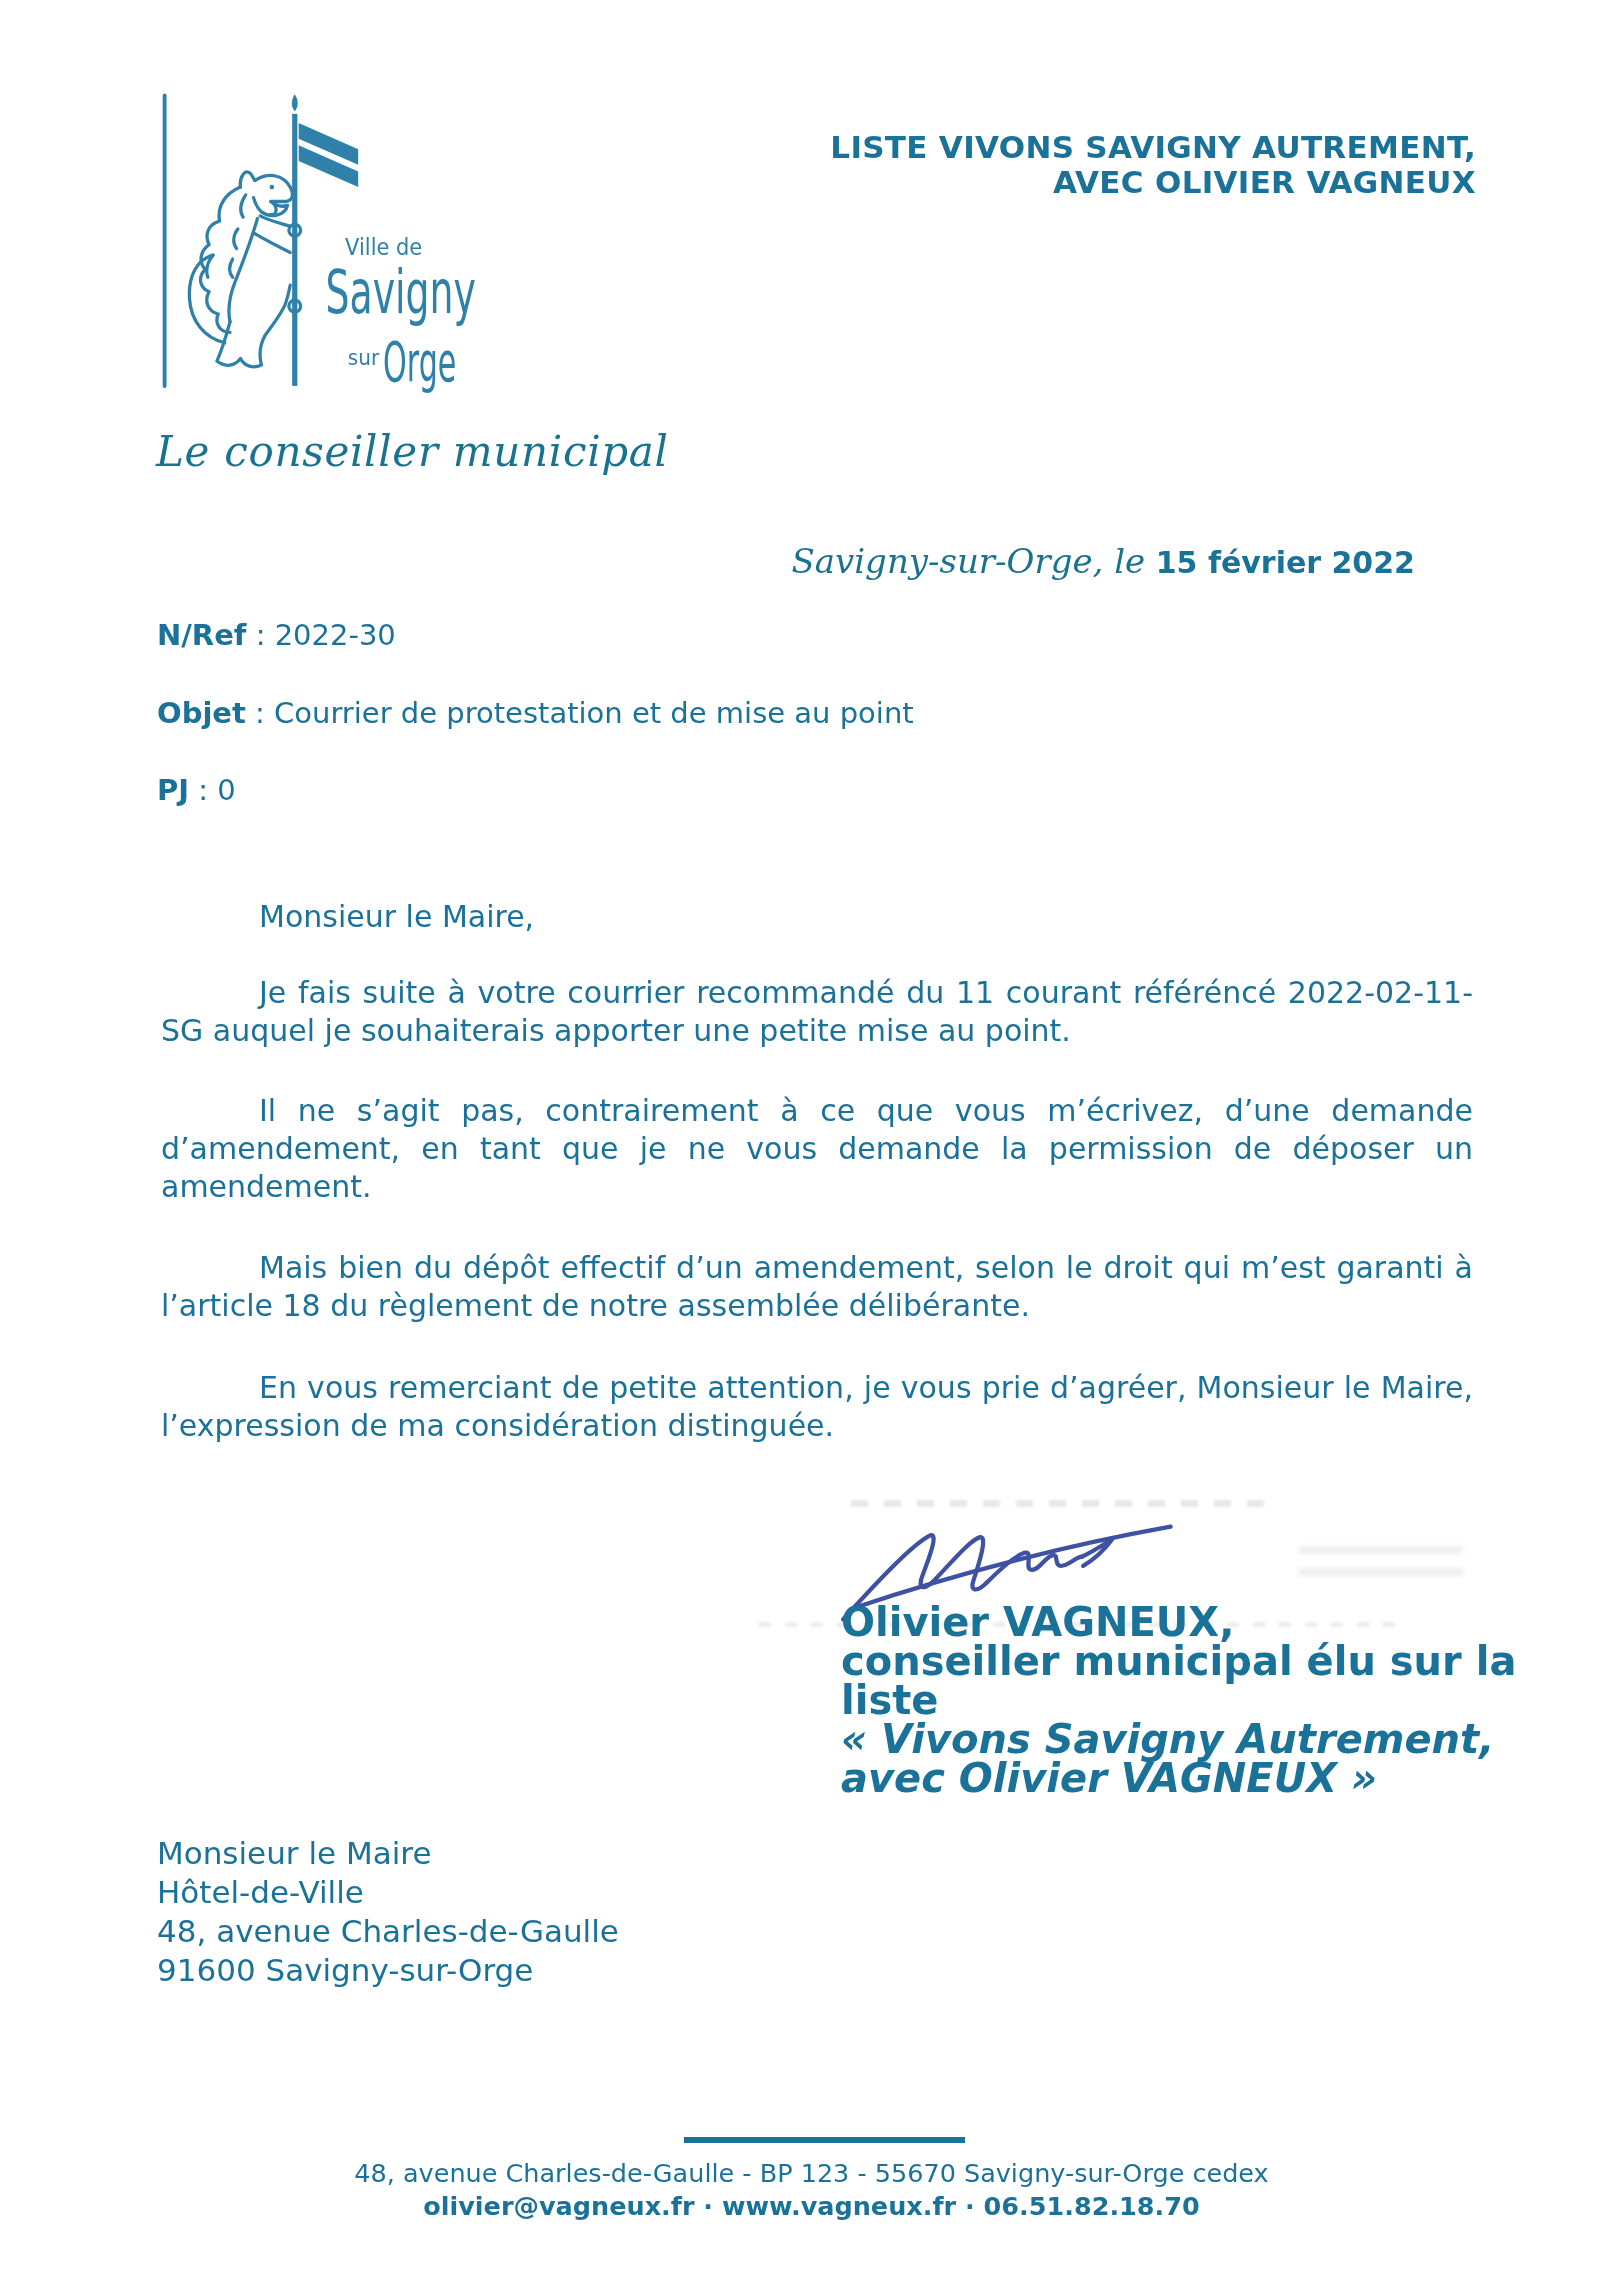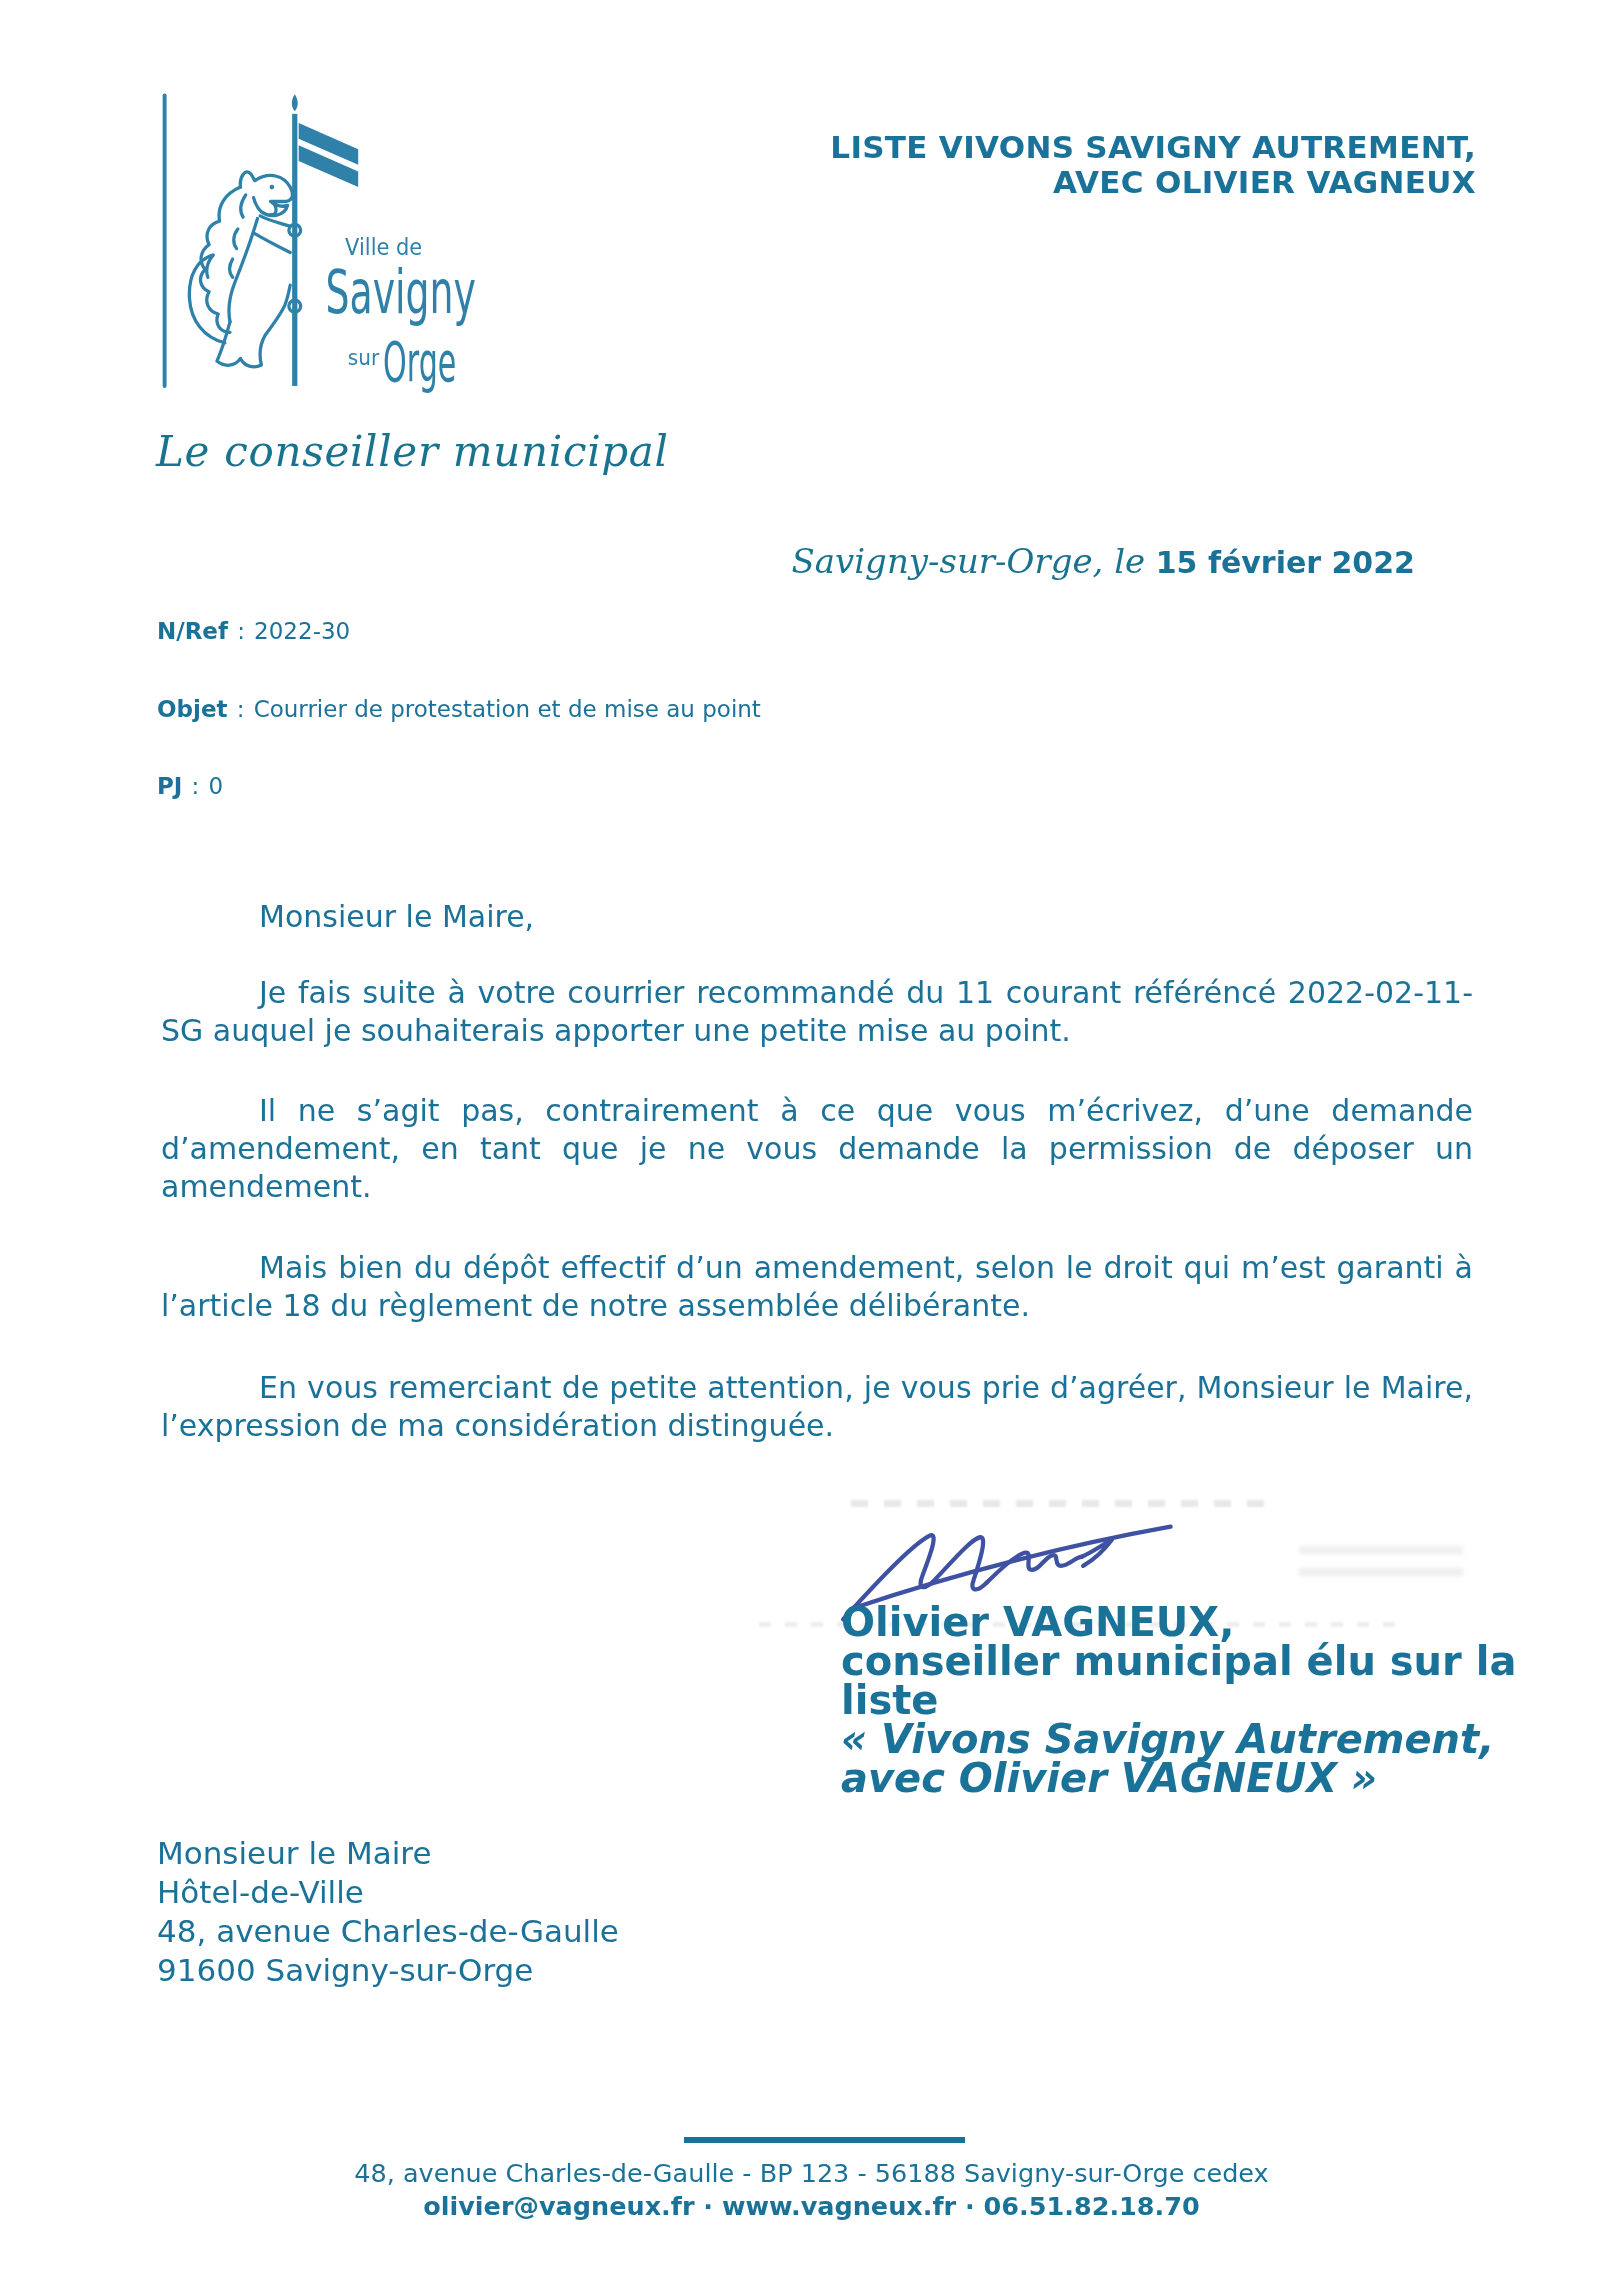--- a/index.html
+++ b/index.html
@@ -23,21 +23,21 @@
     white-space:nowrap;
   }
   
   .dateline{right:208px;top:541px;white-space:nowrap;}
   .dateline .place{
     font-family:"DejaVu Serif","Liberation Serif",serif;
     font-style:italic;font-size:34px;padding-right:10.5px;color:#19738F;
   }
   .dateline .date{font-weight:bold;font-size:30px;}
   
-  .refrow{left:157px;font-size:23px;white-space:nowrap;}
+  .refrow{left:157px;font-size:29px;white-space:nowrap;}
   .refrow .lbl{font-weight:bold;}
   .refrow .colon{padding:0 9.2px;}
   
   .bodyp{
     left:157px;width:1312px;font-size:30px;line-height:38px;
     text-align:justify;text-indent:98px;margin:4px;
   }
   
   .sigblock{left:841px;top:1603px;font-weight:bold;font-size:40px;line-height:39px;}
   .sigblock .it{font-style:italic;}
@@ -143,18 +143,18 @@
 
   <div class="abs recipient">
     <div>Monsieur le Maire</div>
     <div>Hôtel-de-Ville</div>
     <div>48, avenue Charles-de-Gaulle</div>
     <div>91600 Savigny-sur-Orge</div>
   </div>
 
   <div class="abs footer-rule"></div>
   <div class="abs footer">
-    <div>48, avenue Charles-de-Gaulle - BP 123 - 56188 Savigny-sur-Orge cedex</div>
+    <div>48, avenue Charles-de-Gaulle - BP 123 - 55670 Savigny-sur-Orge cedex</div>
     <div class="bold">olivier@vagneux.fr · www.vagneux.fr · 06.51.82.18.70</div>
   </div>
 
 </div>
 
 
 </body></html>

